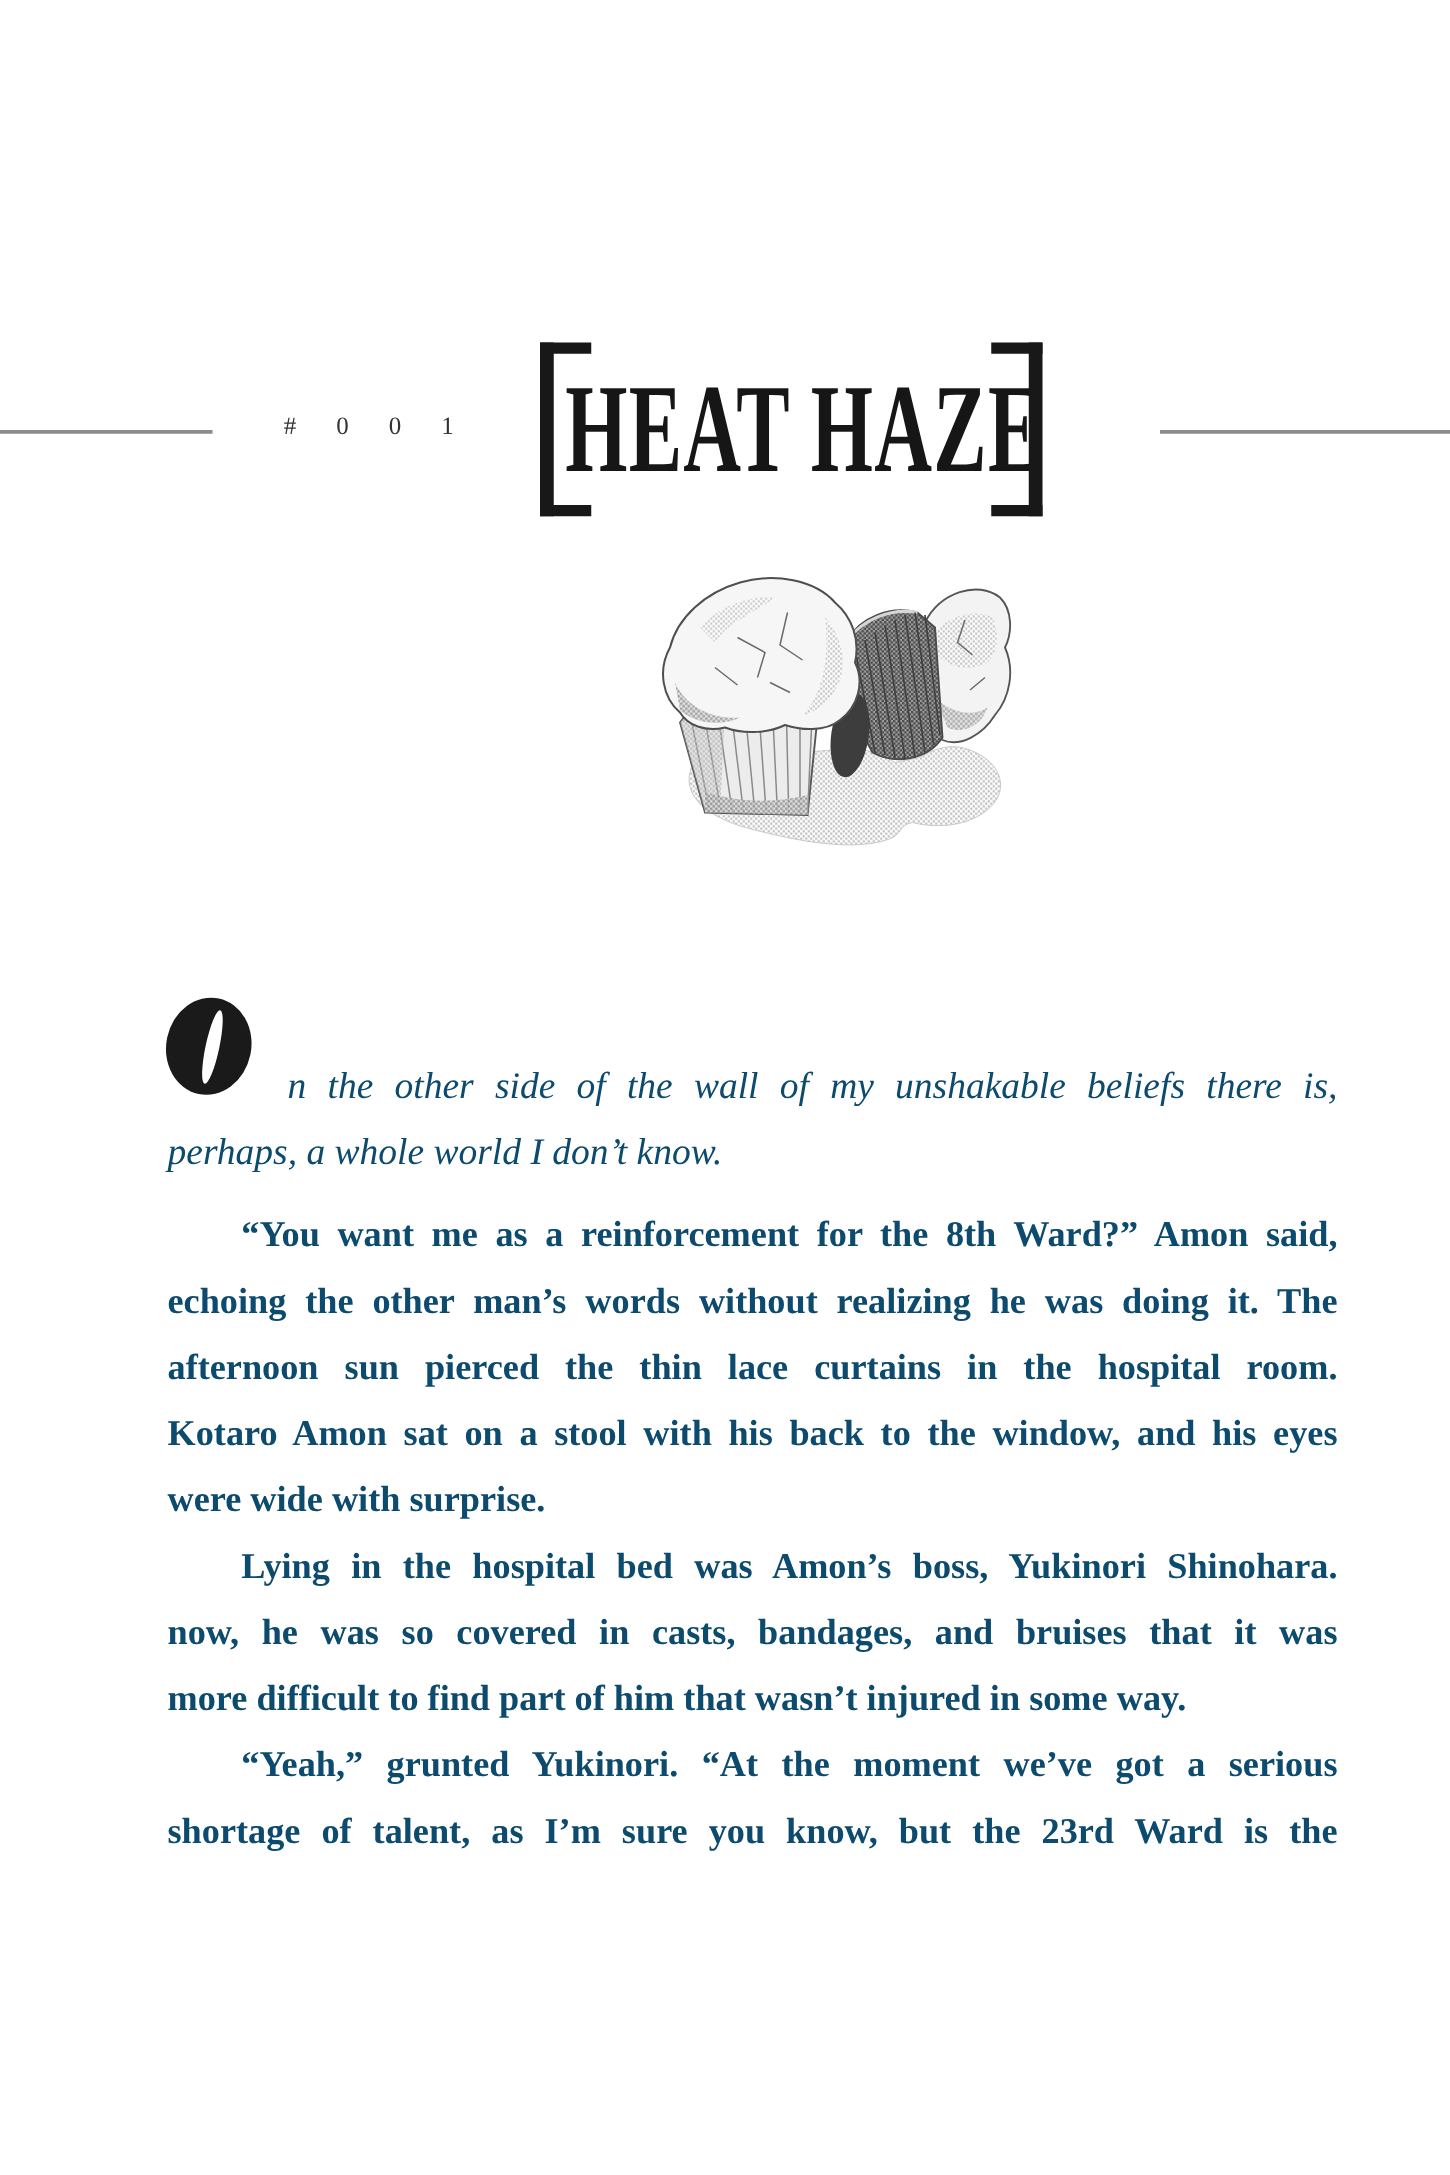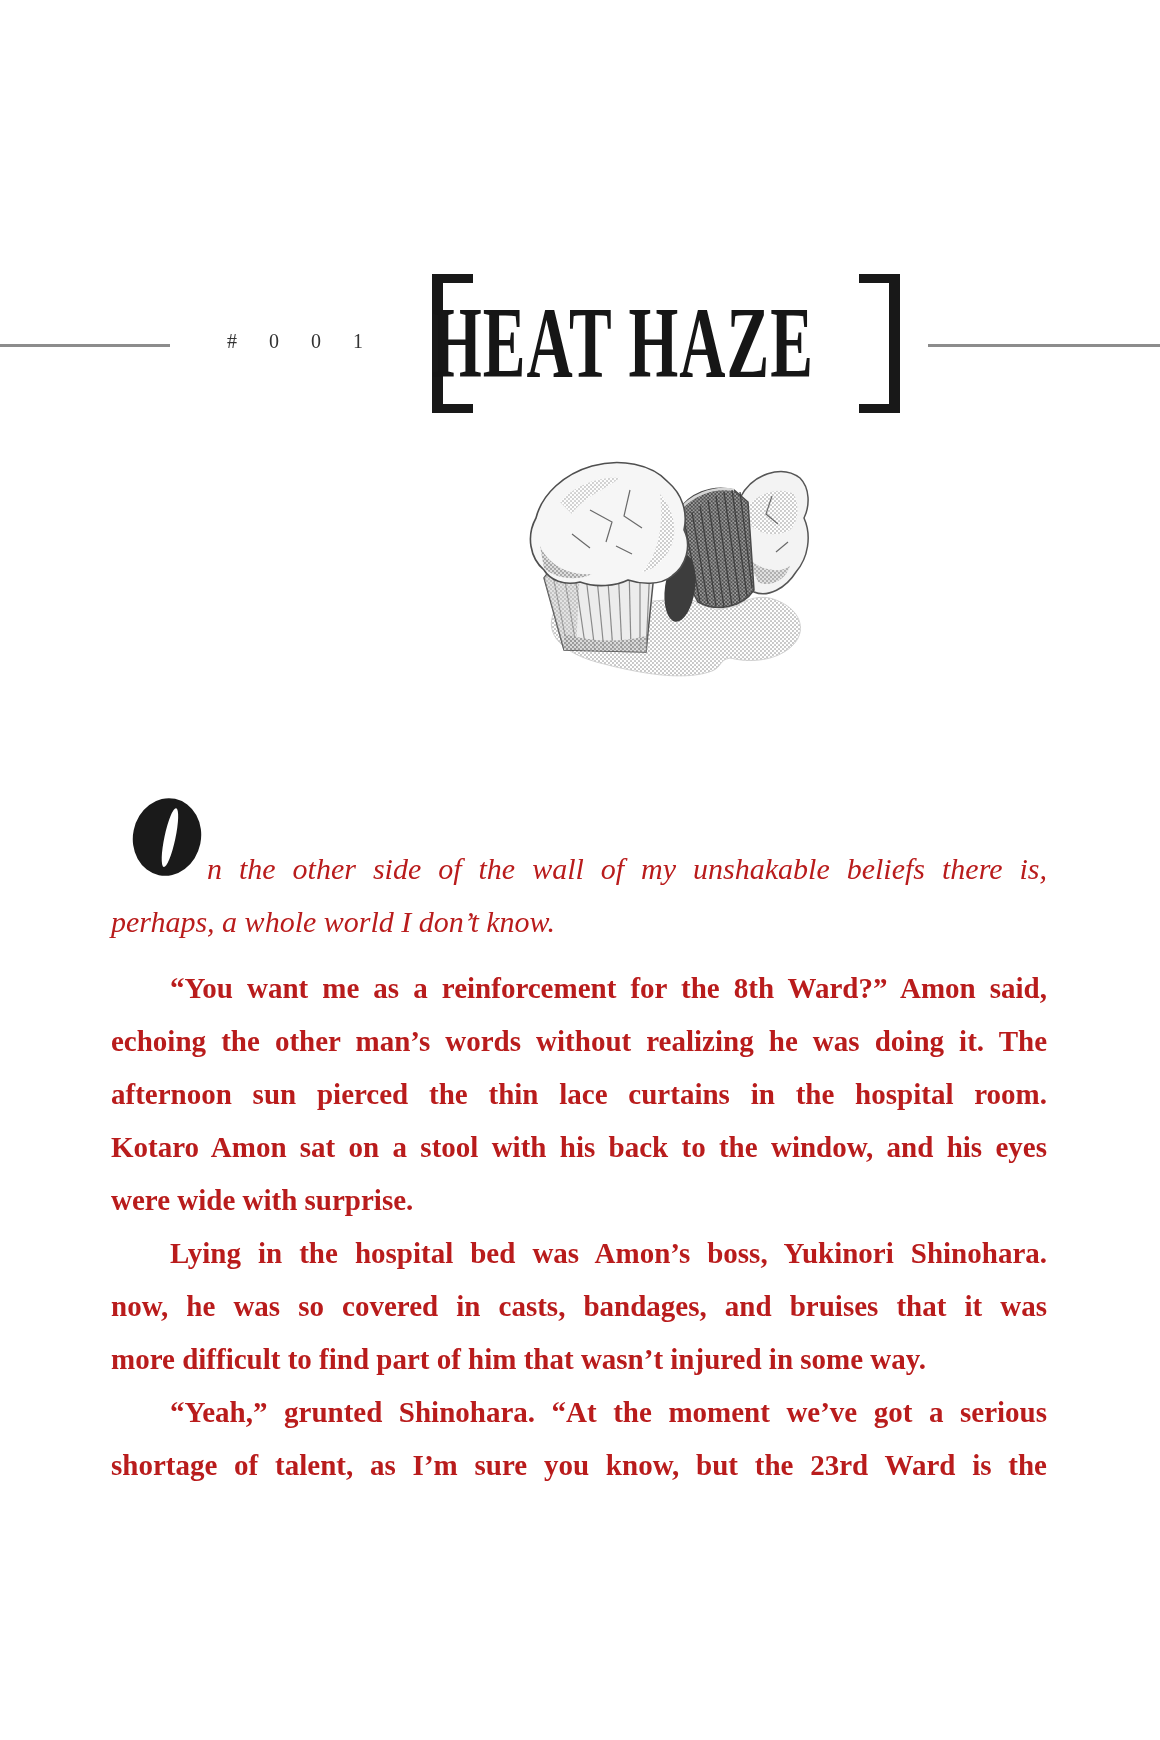--- a/index.html
+++ b/index.html
@@ -15,39 +15,39 @@
   .rule{position:absolute;top:344px;height:3px;background:#8c8c8c;}
   .rule-left{left:0;width:170px;}
   .rule-right{left:928px;width:232px;}
   .chapter{
     position:absolute;left:227px;top:330px;
     font-size:20px;color:#333;
     letter-spacing:32px;
     white-space:nowrap;
   }
   .title-wrap{
-    position:absolute;left:432px;top:274px;width:468px;height:139px;
-    display:flex;align-items:center;justify-content:flex-start;
+    position:absolute;left:432px;top:274px;width:402px;height:139px;
+    display:flex;align-items:center;justify-content:flex-end;
   }
   .bracket{position:absolute;top:0;height:121px;width:30px;
     border-top:9px solid #181818;border-bottom:9px solid #181818;}
   .bracket.l{left:0;border-left:11px solid #181818;}
   .bracket.r{right:0;border-right:11px solid #181818;}
   .chapter-title{
     margin:0;font-weight:700;font-size:64px;color:#161616;
     letter-spacing:1px;white-space:nowrap;
     transform:scaleY(1.58);
     font-family:"Liberation Serif",serif;
   }
   
   .muffins{position:absolute;left:520px;top:450px;}
   
   .drop-cap{position:absolute;left:129px;top:797px;}
   .sr{position:absolute;width:1px;height:1px;overflow:hidden;clip:rect(0 0 0 0);}
-  .text-block{position:absolute;left:111px;width:936px;color:#b91c1c;}
+  .text-block{position:absolute;left:134px;width:936px;color:#0c4a6e;}
   .italic-block{top:842px;font-style:italic;font-size:30px;}
   .regular-block{top:962px;font-size:29px;font-weight:bold;}
   .ln{height:53px;line-height:53px;text-align:justify;text-align-last:justify;white-space:nowrap;}
   .ln.last{text-align-last:left;}
   .ln.ind{text-indent:59px;}
   .ln.dropgap{text-indent:96px;}
 </style>
 </head>
 <body>
 
@@ -146,17 +146,17 @@
 
   <div class="text-block regular-block">
     <div class="ln ind">“You want me as a reinforcement for the 8th Ward?” Amon said,</div>
     <div class="ln">echoing the other man’s words without realizing he was doing it. The</div>
     <div class="ln">afternoon sun pierced the thin lace curtains in the hospital room.</div>
     <div class="ln">Kotaro Amon sat on a stool with his back to the window, and his eyes</div>
     <div class="ln last">were wide with surprise.</div>
     <div class="ln ind">Lying in the hospital bed was Amon’s boss, Yukinori Shinohara.</div>
     <div class="ln">now, he was so covered in casts, bandages, and bruises that it was</div>
     <div class="ln last">more difficult to find part of him that wasn’t injured in some way.</div>
-    <div class="ln ind">“Yeah,” grunted Shinohara. “At the moment we’ve got a serious</div>
+    <div class="ln ind">“Yeah,” grunted Yukinori. “At the moment we’ve got a serious</div>
     <div class="ln">shortage of talent, as I’m sure you know, but the 23rd Ward is the</div>
   </div>
 
 </div>
 
 </body></html>

